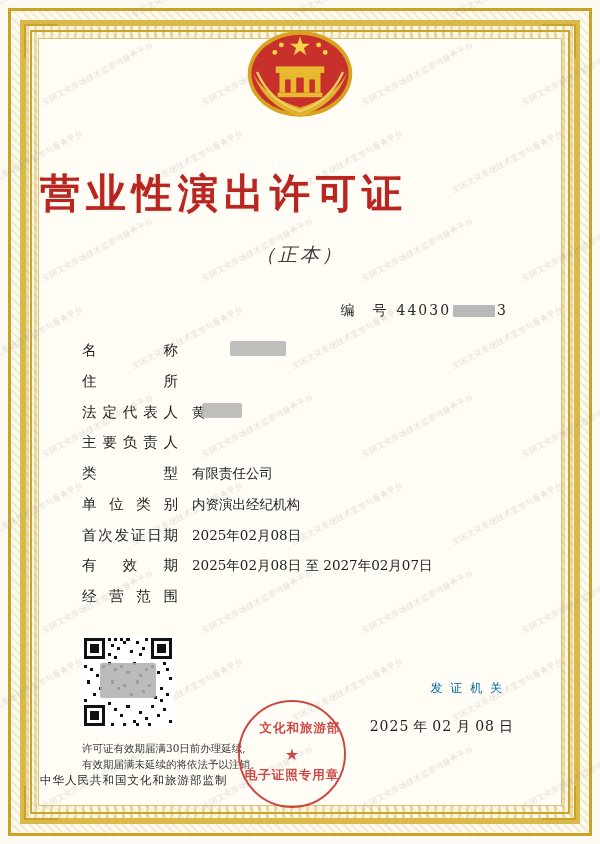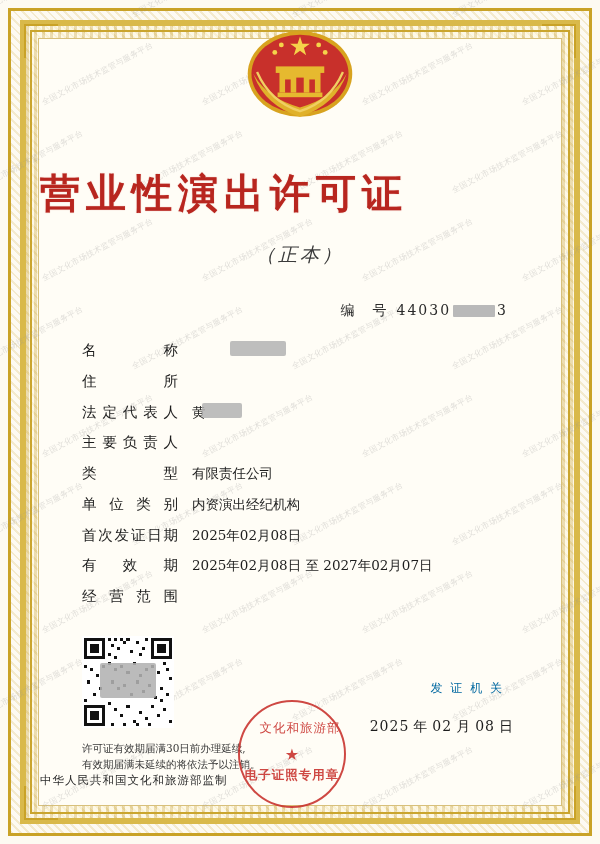--- a/index.html
+++ b/index.html
@@ -262,21 +262,21 @@
     opacity: 0.88;
     z-index: 12;
   }
   .seal .seal-top {
     position: absolute;
     top: 18px;
     left: 16px; right: 0;
     font-size: 12.5px;
     letter-spacing: 1px;
     font-family: "DejaVu Serif", "Liberation Serif", serif;
-    font-weight: normal;
+    font-weight: bold;
   }
   .seal .seal-bottom {
     position: absolute;
     bottom: 22px;
     left: 0; right: 0;
     font-size: 12.5px;
     letter-spacing: 1px;
     font-family: "DejaVu Serif", "Liberation Serif", serif;
     font-weight: bold;
   }

